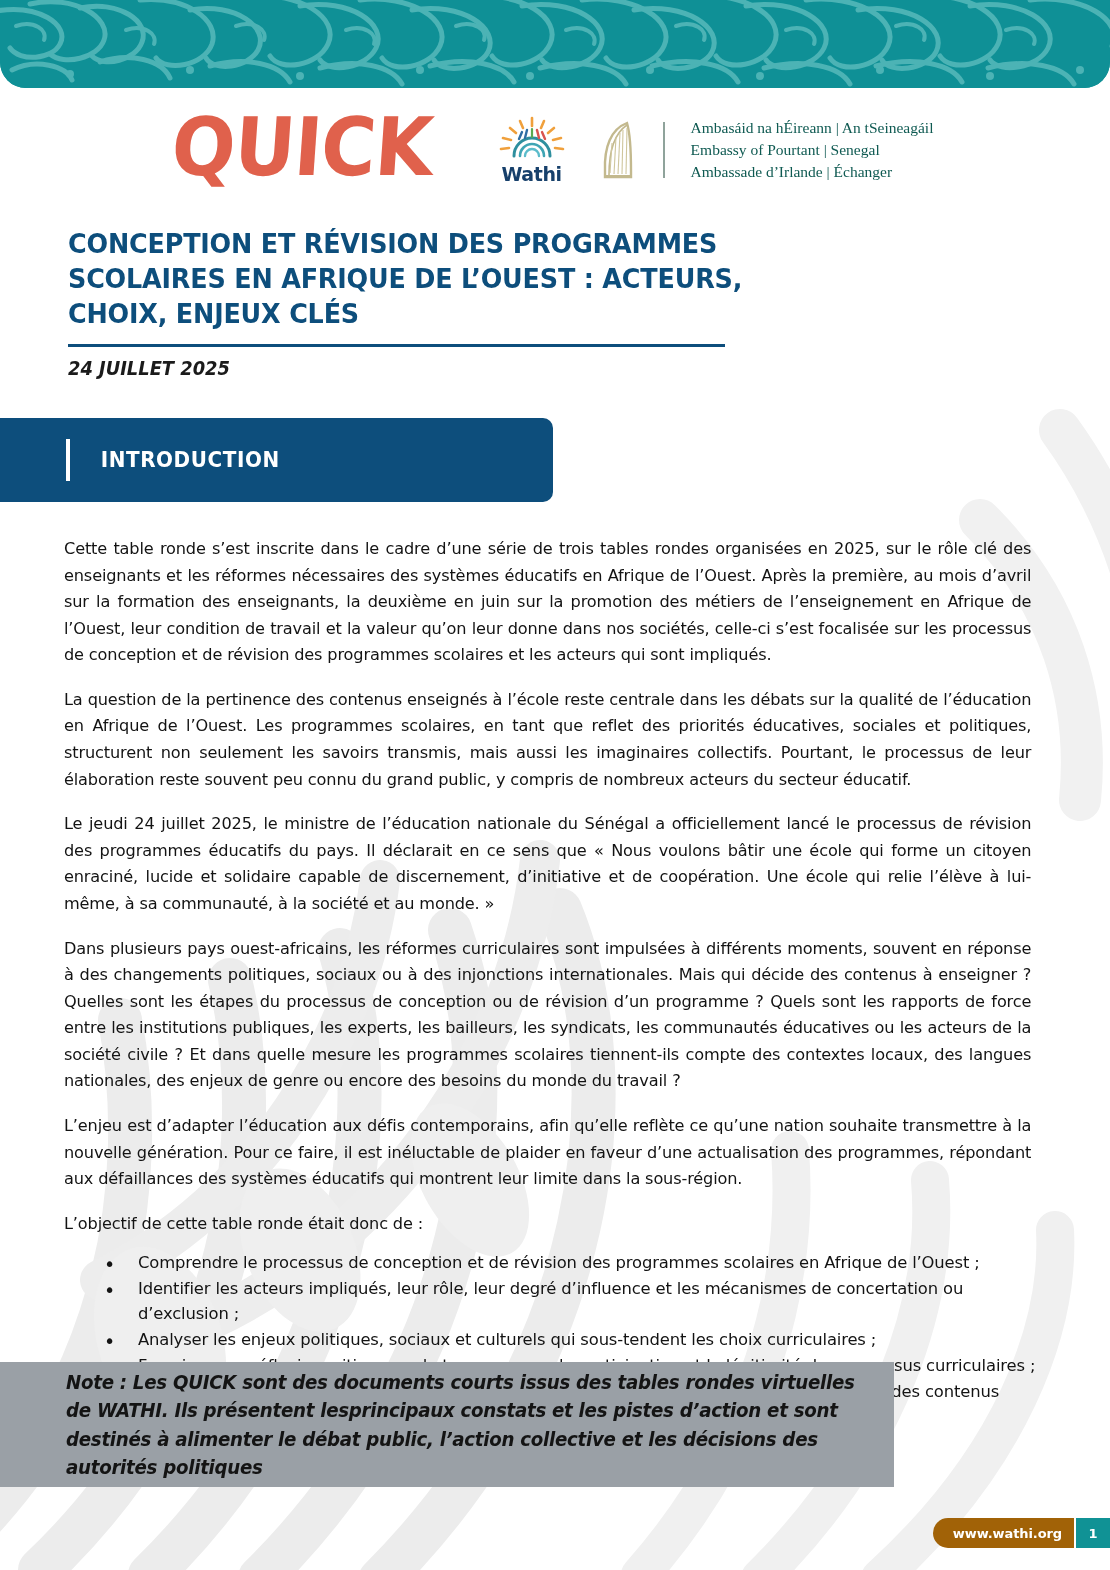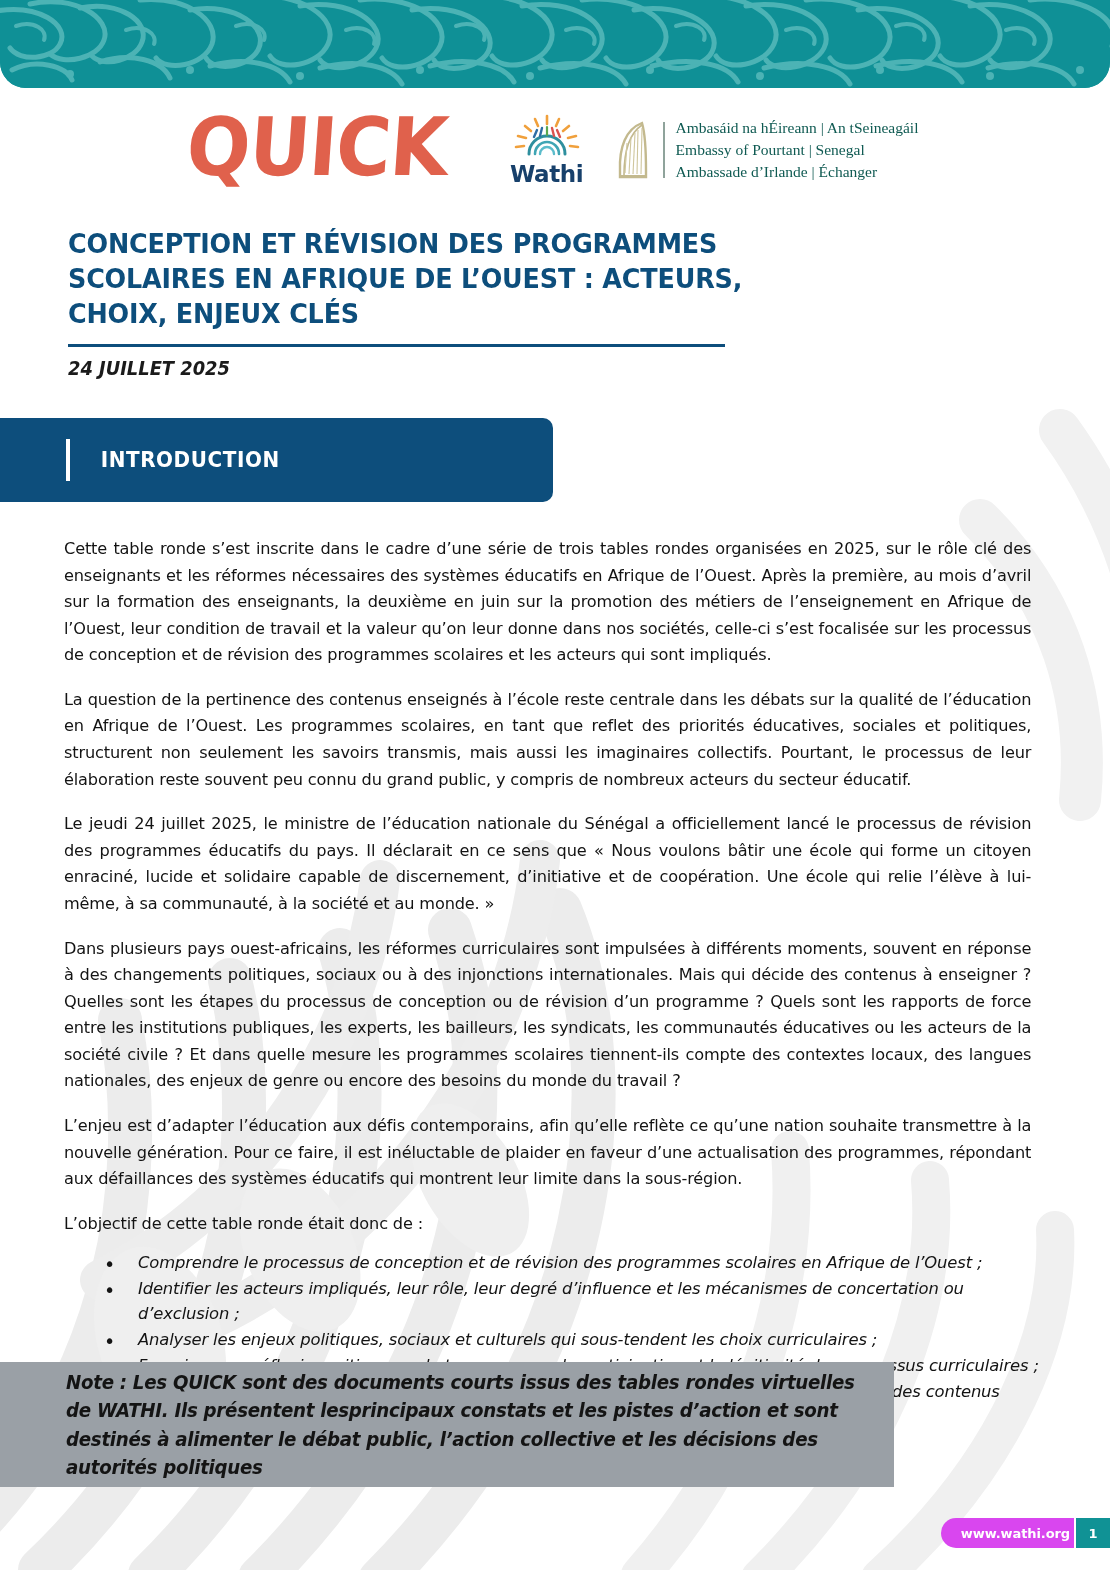--- a/index.html
+++ b/index.html
@@ -66,29 +66,29 @@
     display: flex;
     flex-direction: column;
     align-items: center;
     justify-content: center;
     width: 78px;
     margin-right: 26px;
   }
   .wathi-word {
     font-family: "DejaVu Sans", sans-serif;
     font-weight: bold;
-    font-size: 23px;
+    font-size: 19px;
     color: #17406b;
     letter-spacing: -0.4px;
     margin-top: 1px;
   }
   .embassy {
     display: flex;
     align-items: center;
-    gap: 11px;
+    gap: 26px;
   }
   .embassy-divider {
     width: 2px;
     height: 56px;
     background: #8fa39b;
   }
   .embassy-lines {
     font-family: "Liberation Serif", serif;
     font-size: 15.5px;
     line-height: 1.42;
@@ -192,21 +192,20 @@
   }
   ul.objectives li {
     font-family: "DejaVu Sans", sans-serif;
     font-size: 16.4px;
     line-height: 1.52;
     color: #131313;
     position: relative;
     padding-left: 34px;
     margin-bottom: 1px;
     letter-spacing: -0.15px;
-    font-style: italic;
   }
   ul.objectives li::before {
     content: "\2022";
     position: absolute;
     left: 0;
     top: -1px;
     font-size: 19px;
     color: #131313;
   }
 
@@ -240,28 +239,28 @@
   .footer {
     position: absolute;
     right: 0;
     bottom: 22px;
     height: 30px;
     display: flex;
     align-items: stretch;
     z-index: 5;
   }
   .footer-site {
-    background: #d946ef;
+    background: #a16207;
     color: #ffffff;
     font-family: "DejaVu Sans", sans-serif;
     font-weight: bold;
     font-size: 13px;
     display: flex;
     align-items: center;
-    padding: 0 4px 0 20px;
+    padding: 0 12px 0 20px;
     border-top-left-radius: 16px;
     border-bottom-left-radius: 16px;
     letter-spacing: -0.1px;
   }
   .footer-sep {
     width: 2px;
     background: #ffffff;
   }
   .footer-page {
     background: #109295;

